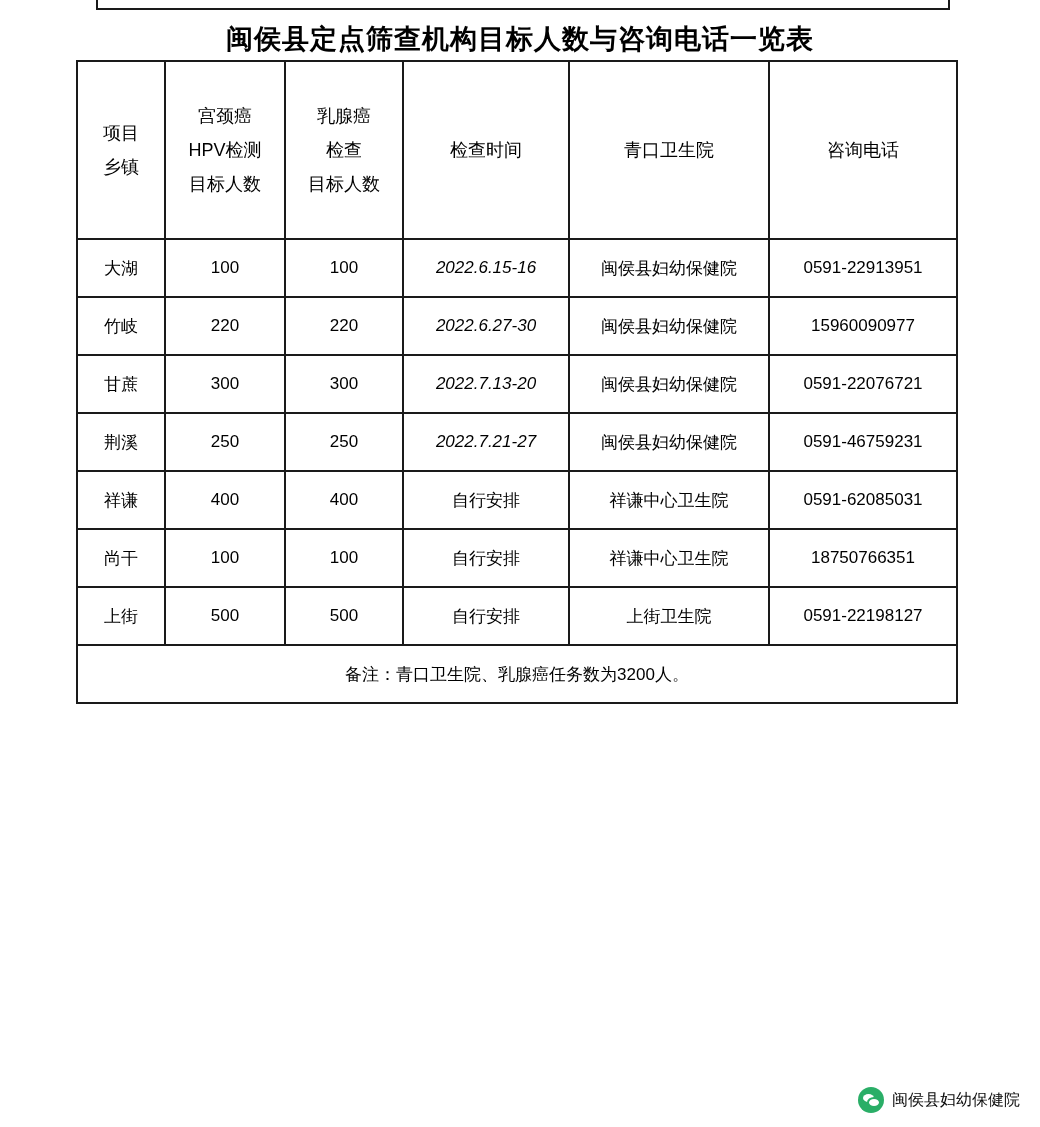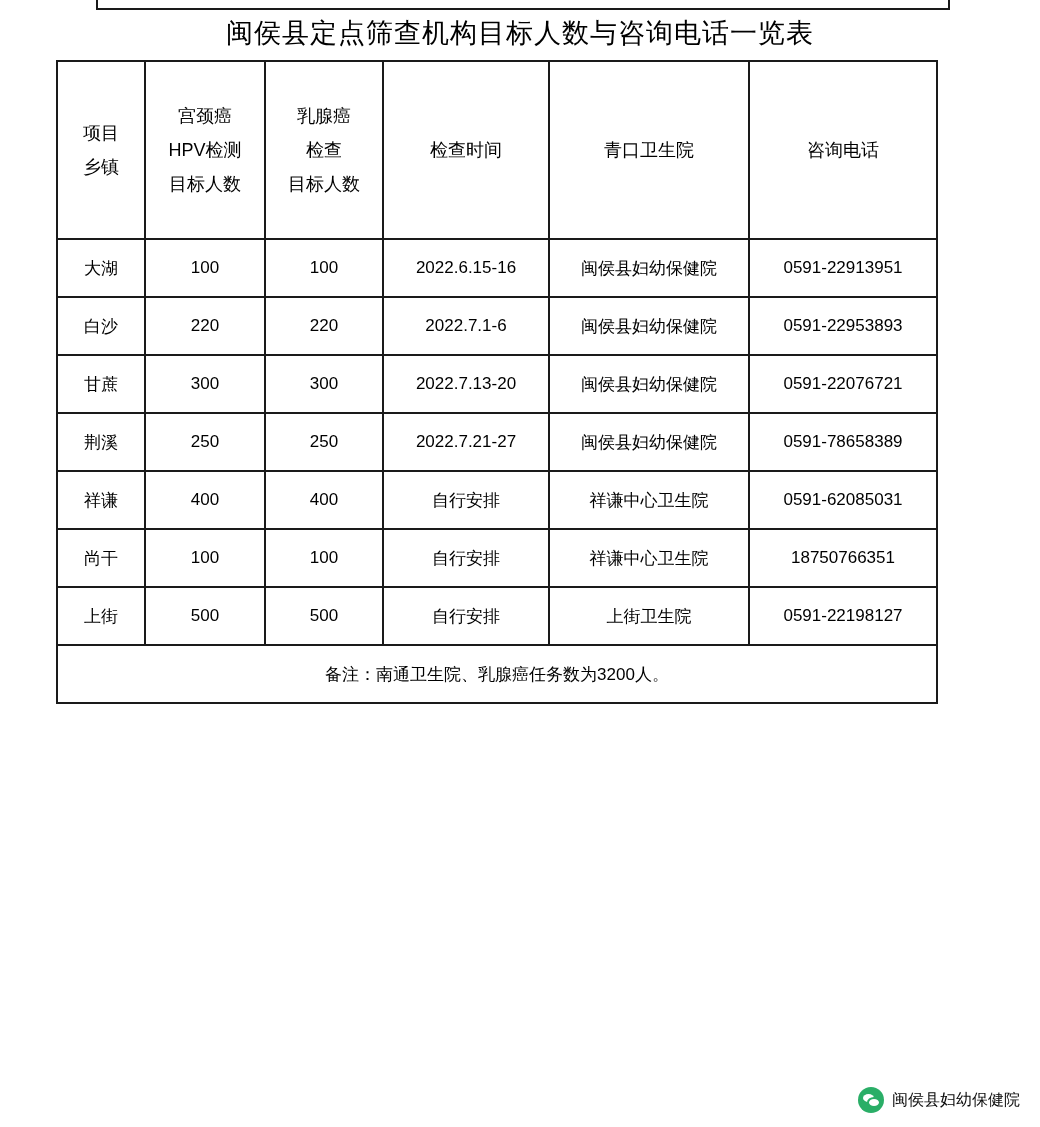--- a/index.html
+++ b/index.html
@@ -35,33 +35,33 @@
   .top-frame:before {
     content: "";
     position: absolute;
     left: -2px;
     right: -2px;
     top: 8px;
     border-top: 2px solid #1a1a1a;
   }
   .doc-title {
     position: absolute;
-    top: 14px;
+    top: 20px;
     left: 0;
     width: 1040px;
     text-align: center;
     font-size: 27px;
-    font-weight: normal;
+    font-weight: bold;
     letter-spacing: 1px;
     line-height: 38px;
   }
   table.main {
     position: absolute;
     top: 60px;
-    left: 56px;
+    left: 76px;
     width: 880px;
     border-collapse: collapse;
     table-layout: fixed;
     border-radius: 12px;
   }
   table.main td, table.main th {
     border: 2px solid #1a1a1a;
     text-align: center;
     vertical-align: middle;
     font-size: 17px;
@@ -78,21 +78,21 @@
   .col1 { width: 88px; }
   .col2 { width: 120px; }
   .col3 { width: 118px; }
   .col4 { width: 166px; }
   .col5 { width: 200px; }
   .col6 { width: 188px; }
 
   .hdr-line { display: block; }
   .cell-cn { font-size: 18px; margin-left: 32px; }
   .cell-num { font-size: 17px; }
-  .cell-date { font-size: 17px; }
+  .cell-date { font-size: 17px; font-style: italic; }
 
   td.note {
     height: 72px;
     font-size: 18px;
     text-align: center;
     padding-left: 20px;
     padding-right: 190px;
   }
   .footer-brand {
     position: absolute;
@@ -176,42 +176,42 @@
     <tbody>
       <tr>
         <td class="cell-cn">大湖</td>
         <td class="cell-num">100</td>
         <td class="cell-num">100</td>
         <td class="cell-date">2022.6.15-16</td>
         <td class="cell-cn">闽侯县妇幼保健院</td>
         <td class="cell-num">0591-22913951</td>
       </tr>
       <tr>
-        <td class="cell-cn">白沙</td>
+        <td class="cell-cn">竹岐</td>
         <td class="cell-num">220</td>
         <td class="cell-num">220</td>
-        <td class="cell-date">2022.7.1-6</td>
-        <td class="cell-cn">闽侯县妇幼保健院</td>
-        <td class="cell-num">0591-22953893</td>
+        <td class="cell-date">2022.6.27-30</td>
+        <td class="cell-cn">闽侯县妇幼保健院</td>
+        <td class="cell-num">15960090977</td>
       </tr>
       <tr>
         <td class="cell-cn">甘蔗</td>
         <td class="cell-num">300</td>
         <td class="cell-num">300</td>
         <td class="cell-date">2022.7.13-20</td>
         <td class="cell-cn">闽侯县妇幼保健院</td>
         <td class="cell-num">0591-22076721</td>
       </tr>
       <tr>
         <td class="cell-cn">荆溪</td>
         <td class="cell-num">250</td>
         <td class="cell-num">250</td>
         <td class="cell-date">2022.7.21-27</td>
         <td class="cell-cn">闽侯县妇幼保健院</td>
-        <td class="cell-num">0591-78658389</td>
+        <td class="cell-num">0591-46759231</td>
       </tr>
       <tr>
         <td class="cell-cn">祥谦</td>
         <td class="cell-num">400</td>
         <td class="cell-num">400</td>
         <td class="cell-cn">自行安排</td>
         <td class="cell-cn">祥谦中心卫生院</td>
         <td class="cell-num">0591-62085031</td>
       </tr>
       <tr>
@@ -224,21 +224,21 @@
       </tr>
       <tr>
         <td class="cell-cn">上街</td>
         <td class="cell-num">500</td>
         <td class="cell-num">500</td>
         <td class="cell-cn">自行安排</td>
         <td class="cell-cn">上街卫生院</td>
         <td class="cell-num">0591-22198127</td>
       </tr>
       <tr>
-        <td class="note" colspan="6">备注：南通卫生院、乳腺癌任务数为3200人。</td>
+        <td class="note" colspan="6">备注：青口卫生院、乳腺癌任务数为3200人。</td>
       </tr>
     </tbody>
   </table>
 
   <div class="footer-brand">
     <span class="wechat-icon"></span>
     <span>闽侯县妇幼保健院</span>
   </div>
 
 </div>

